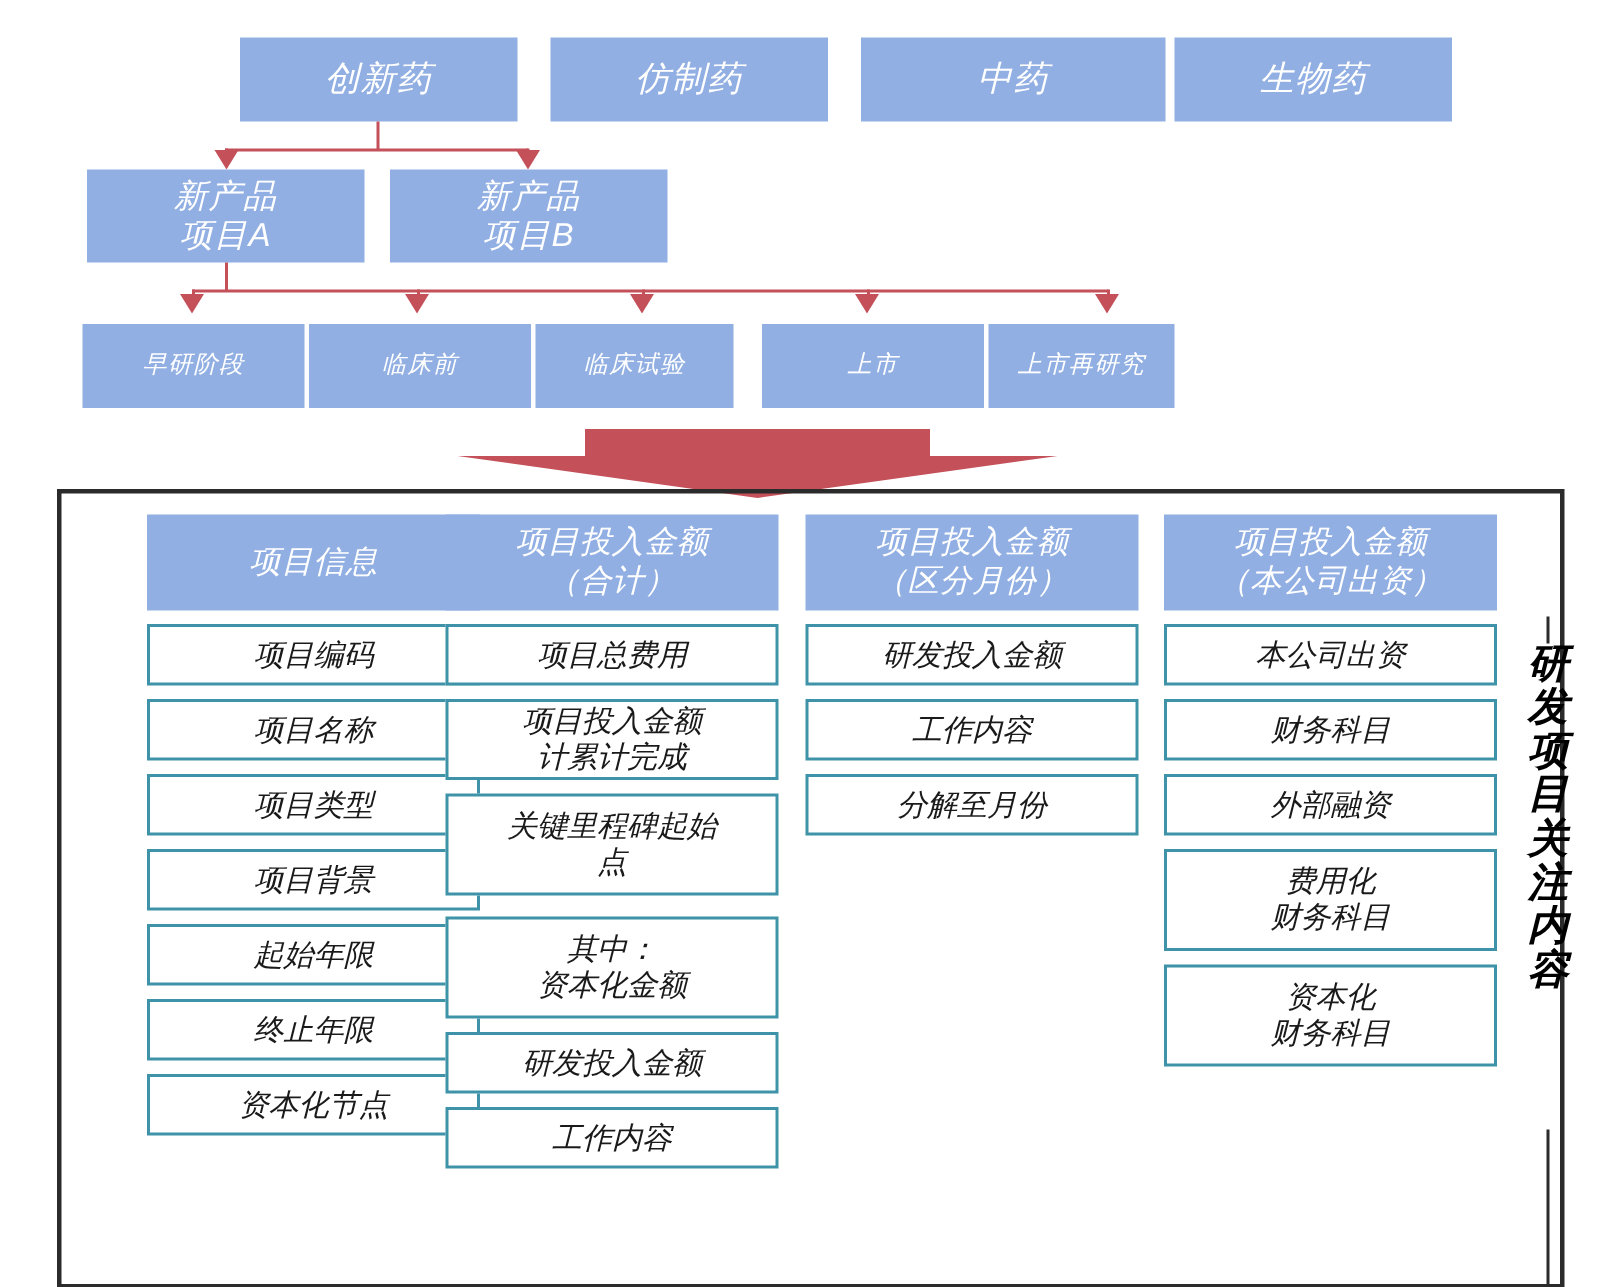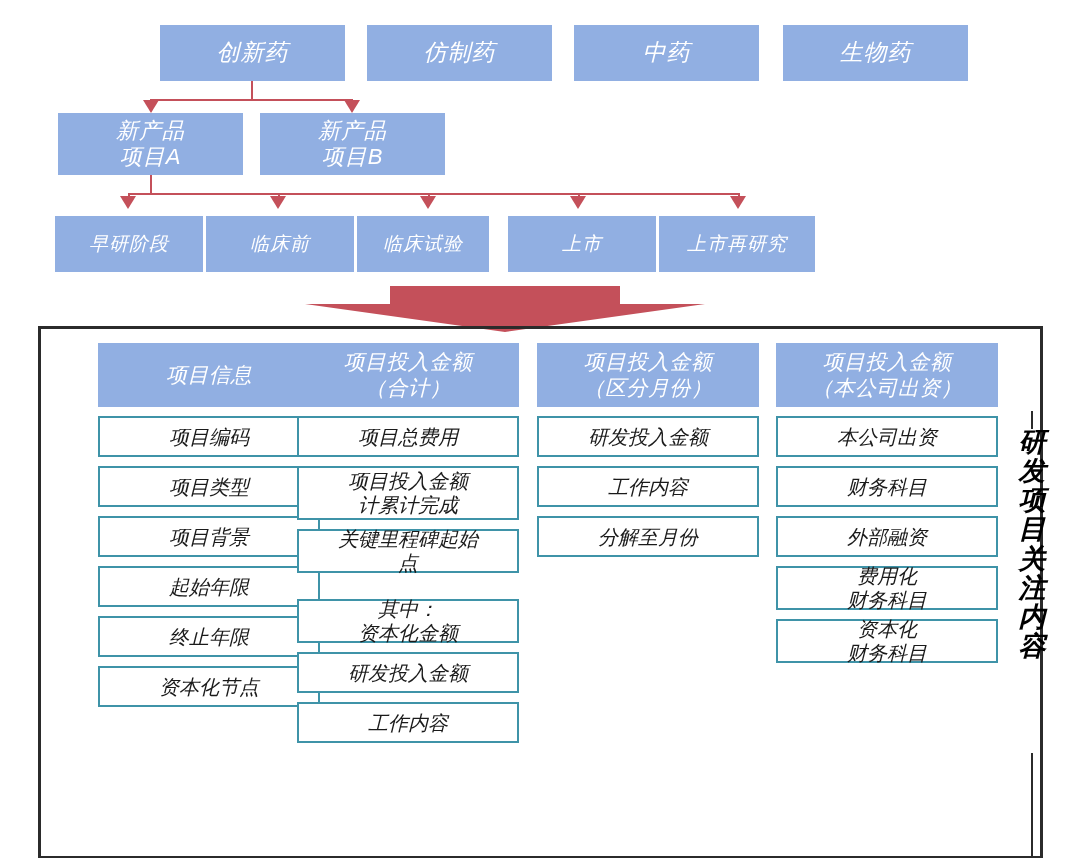--- a/index.html
+++ b/index.html
@@ -28,21 +28,21 @@
   }
   .blue-box .l2{display:block;}
 
   
   .r1{top:12px;height:56px;}
 
   
   .r2{top:100px;height:62px;font-size:22px;}
 
   
-  .r3{top:203px;height:56px;font-size:19px;}
+  .r3{top:203px;height:56px;font-size:16px;}
 
   
   .ln{position:absolute;background:#C4505A;}
   .ln-v{width:1.6px;}
   .ln-h{height:1.6px;}
   .arrowhead{
     position:absolute;
     width:0;height:0;
     border-left:8px solid transparent;
     border-right:8px solid transparent;
@@ -91,21 +91,21 @@
     text-align:center;
     display:flex;
     align-items:center;
     justify-content:center;
     flex-direction:column;
     box-sizing:border-box;
     margin-top:9px;
   }
   .cell.h1{height:41px;}
   .cell.h2{height:54px;}
-  .cell.h3{height:44px;}
+  .cell.h3{height:68px;}
 
   
   .side-title{
     position:absolute;
     left:1015px;top:415px;
     width:34px;
     font-size:27px;
     font-weight:bold;
     color:#000000;
     line-height:1.08;
@@ -133,21 +133,21 @@
 <body>
 
 <div id="stage">
 
   <div class="blue-box r1" style="left:160px;width:185px;">
     <span>创新药</span>
   </div>
   <div class="blue-box r1" style="left:367px;width:185px;">
     <span>仿制药</span>
   </div>
-  <div class="blue-box r1" style="left:574px;width:185px;">
+  <div class="blue-box r1" style="left:574px;width:203px;">
     <span>中药</span>
   </div>
   <div class="blue-box r1" style="left:783px;width:185px;">
     <span>生物药</span>
   </div>
 
   <div class="ln ln-v" style="left:251px;top:68px;height:19px;"></div>
   <div class="ln ln-h" style="left:150px;top:86px;width:202px;"></div>
   <div class="ln ln-v" style="left:150px;top:86px;height:8px;"></div>
   <div class="ln ln-v" style="left:351px;top:86px;height:8px;"></div>
@@ -181,36 +181,39 @@
   </div>
   <div class="blue-box r3" style="left:206px;width:148px;">
     <span>临床前</span>
   </div>
   <div class="blue-box r3" style="left:357px;width:132px;">
     <span>临床试验</span>
   </div>
   <div class="blue-box r3" style="left:508px;width:148px;">
     <span>上市</span>
   </div>
-  <div class="blue-box r3" style="left:659px;width:156px;align-items:center;">
+  <div class="blue-box r3" style="left:659px;width:124px;align-items:center;">
     <span>上市再研究</span>
   </div>
 
   <svg class="big-arrow" viewBox="0 0 400 46" preserveAspectRatio="none">
     <polygon points="85,0 315,0 315,18 400,18 200,46 0,18 85,18" fill="#C4505A"></polygon>
   </svg>
 
   <div class="frame"></div>
 
   <div class="col" style="left:58px;width:222px;padding-left:40px;">
     <div class="col-head">
       <span>项目信息</span>
     </div>
     <div class="cell h1">
         <span>项目编码</span>
+      </div>
+    <div class="cell h1">
+        <span>项目名称</span>
       </div>
     <div class="cell h1">
         <span>项目类型</span>
       </div>
     <div class="cell h1">
         <span>项目背景</span>
       </div>
     <div class="cell h1">
         <span>起始年限</span>
       </div>
@@ -231,21 +234,21 @@
         <span>项目总费用</span>
       </div>
     <div class="cell h2">
       <span>项目投入金额</span>
       <span>计累计完成</span>
     </div>
     <div class="cell h3">
       <span>关键里程碑起始</span>
       <span>点</span>
     </div>
-    <div class="cell h3" style="margin-top:26px;">
+    <div class="cell h3" style="margin-top:14px;">
       <span>其中：</span>
       <span>资本化金额</span>
     </div>
     <div class="cell h1">
         <span>研发投入金额</span>
       </div>
     <div class="cell h1">
         <span>工作内容</span>
       </div>
   </div>

